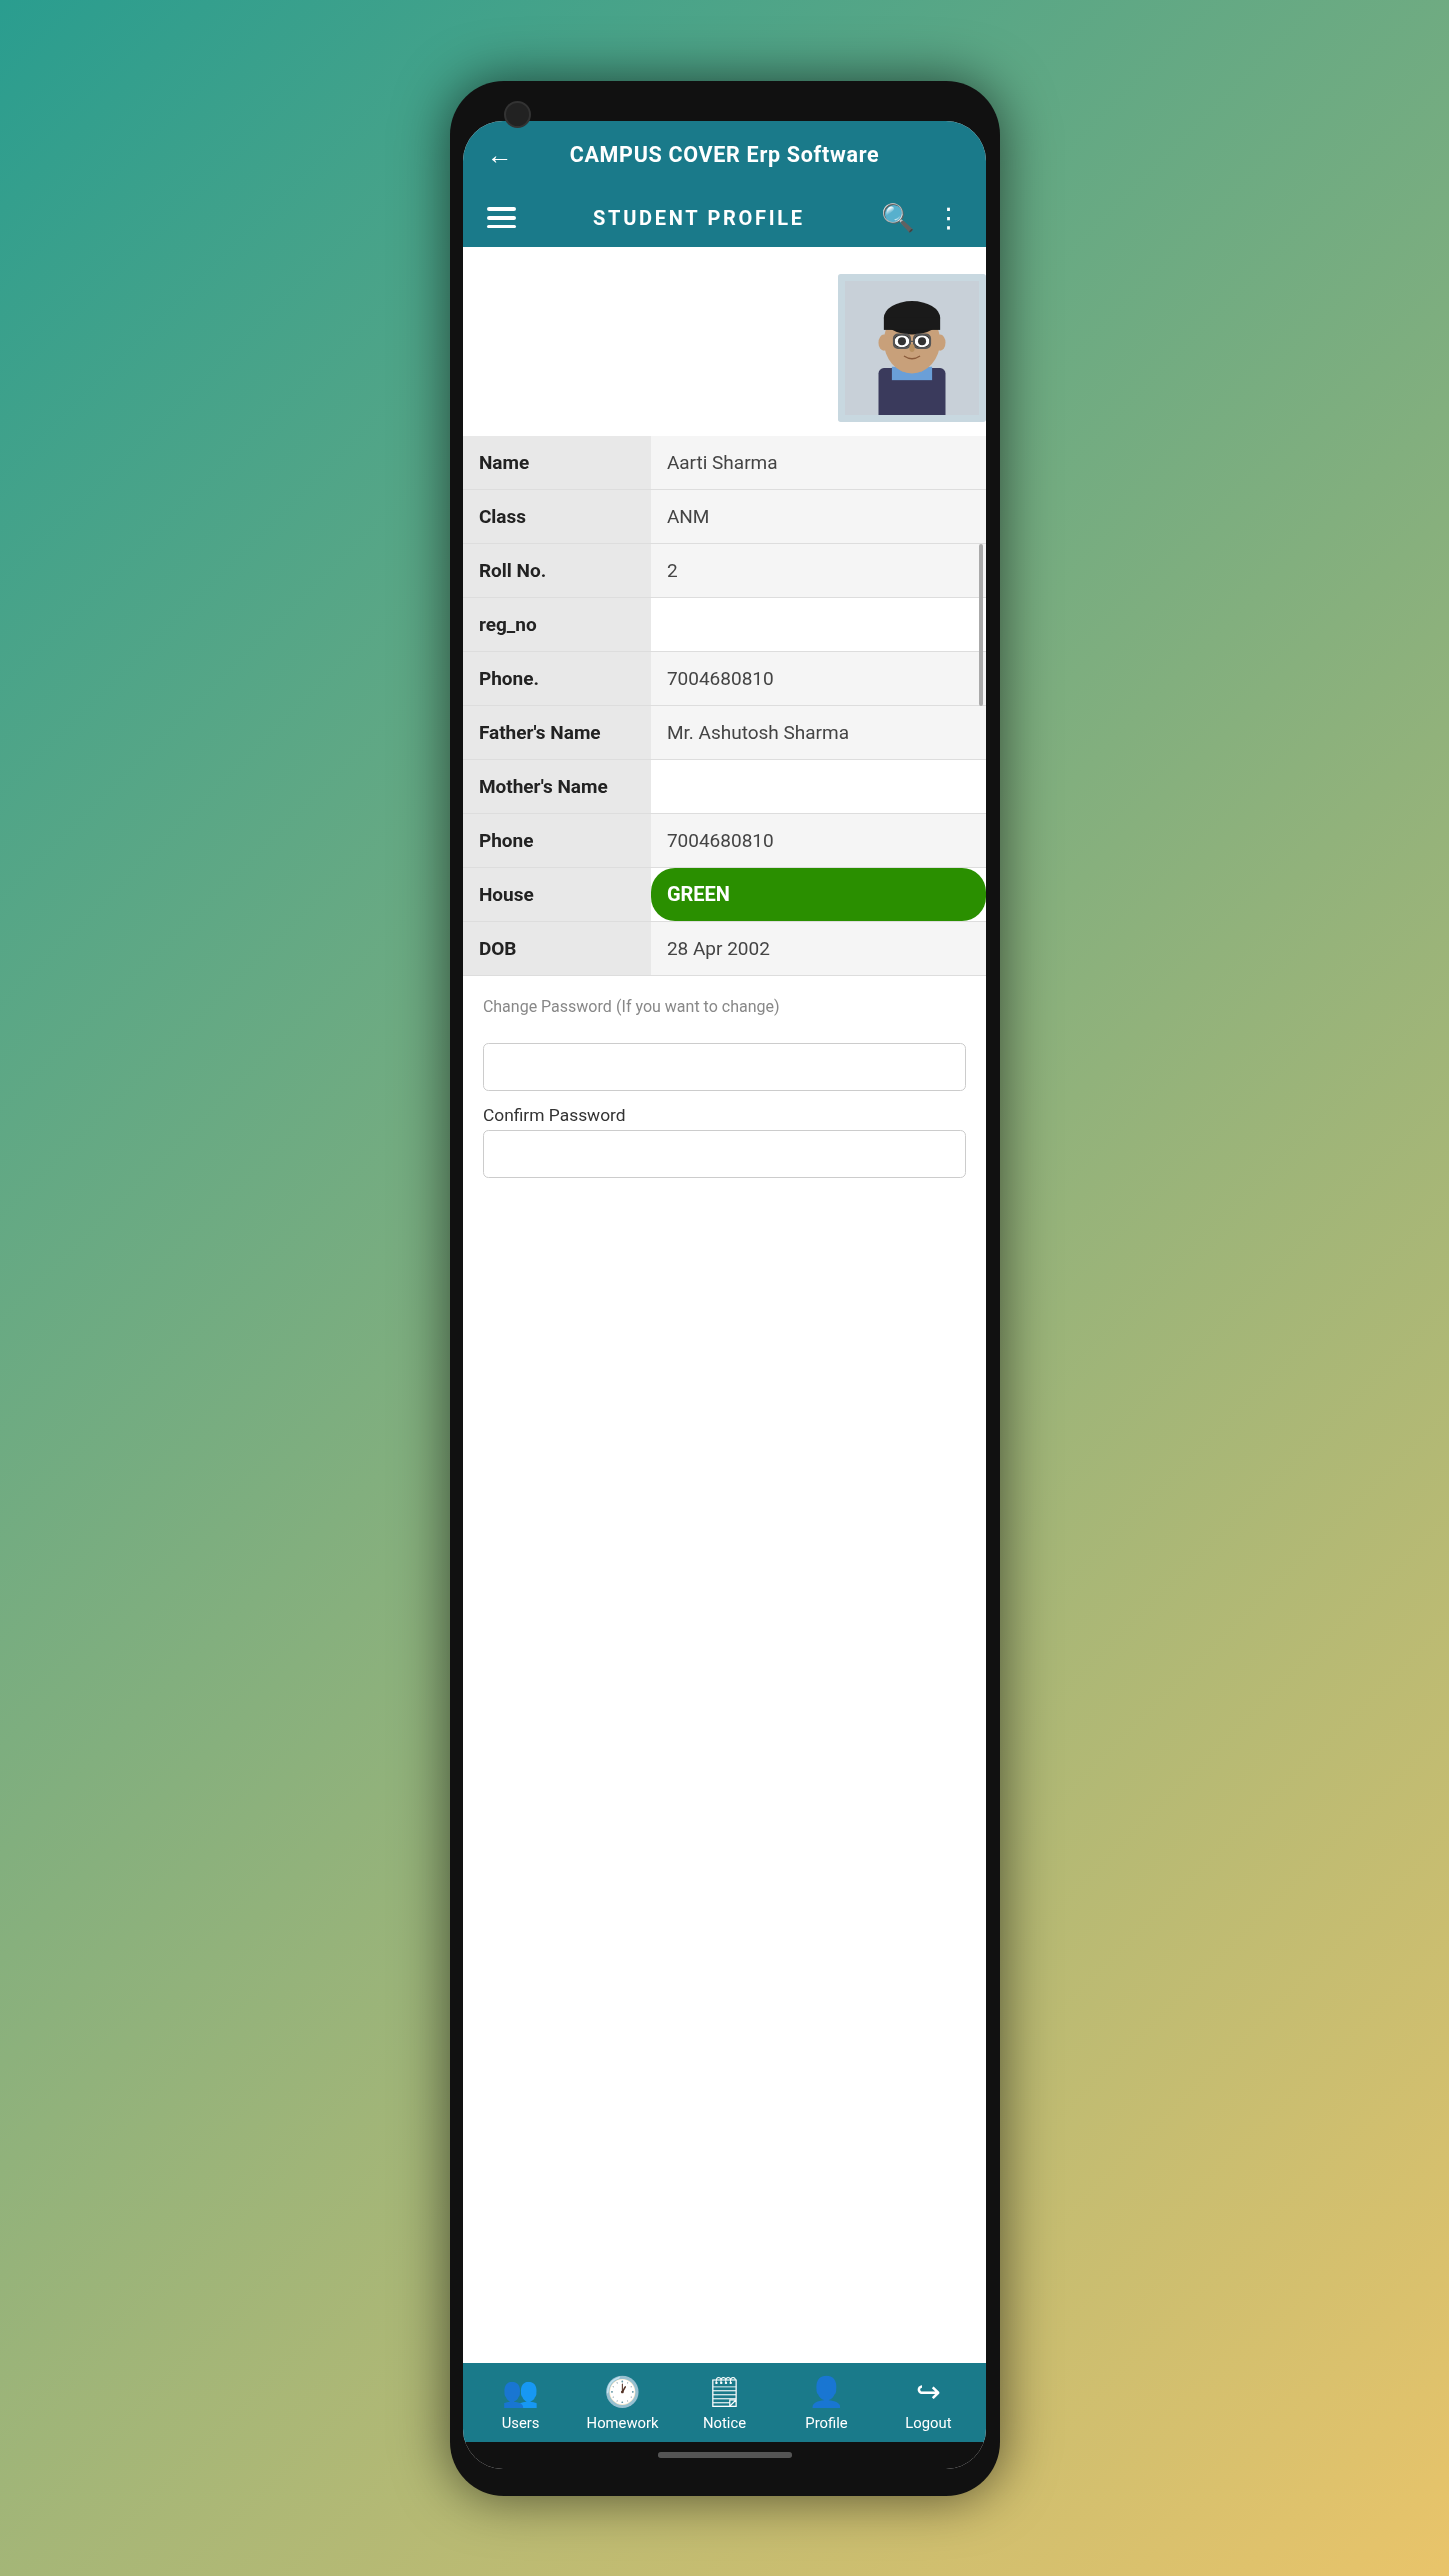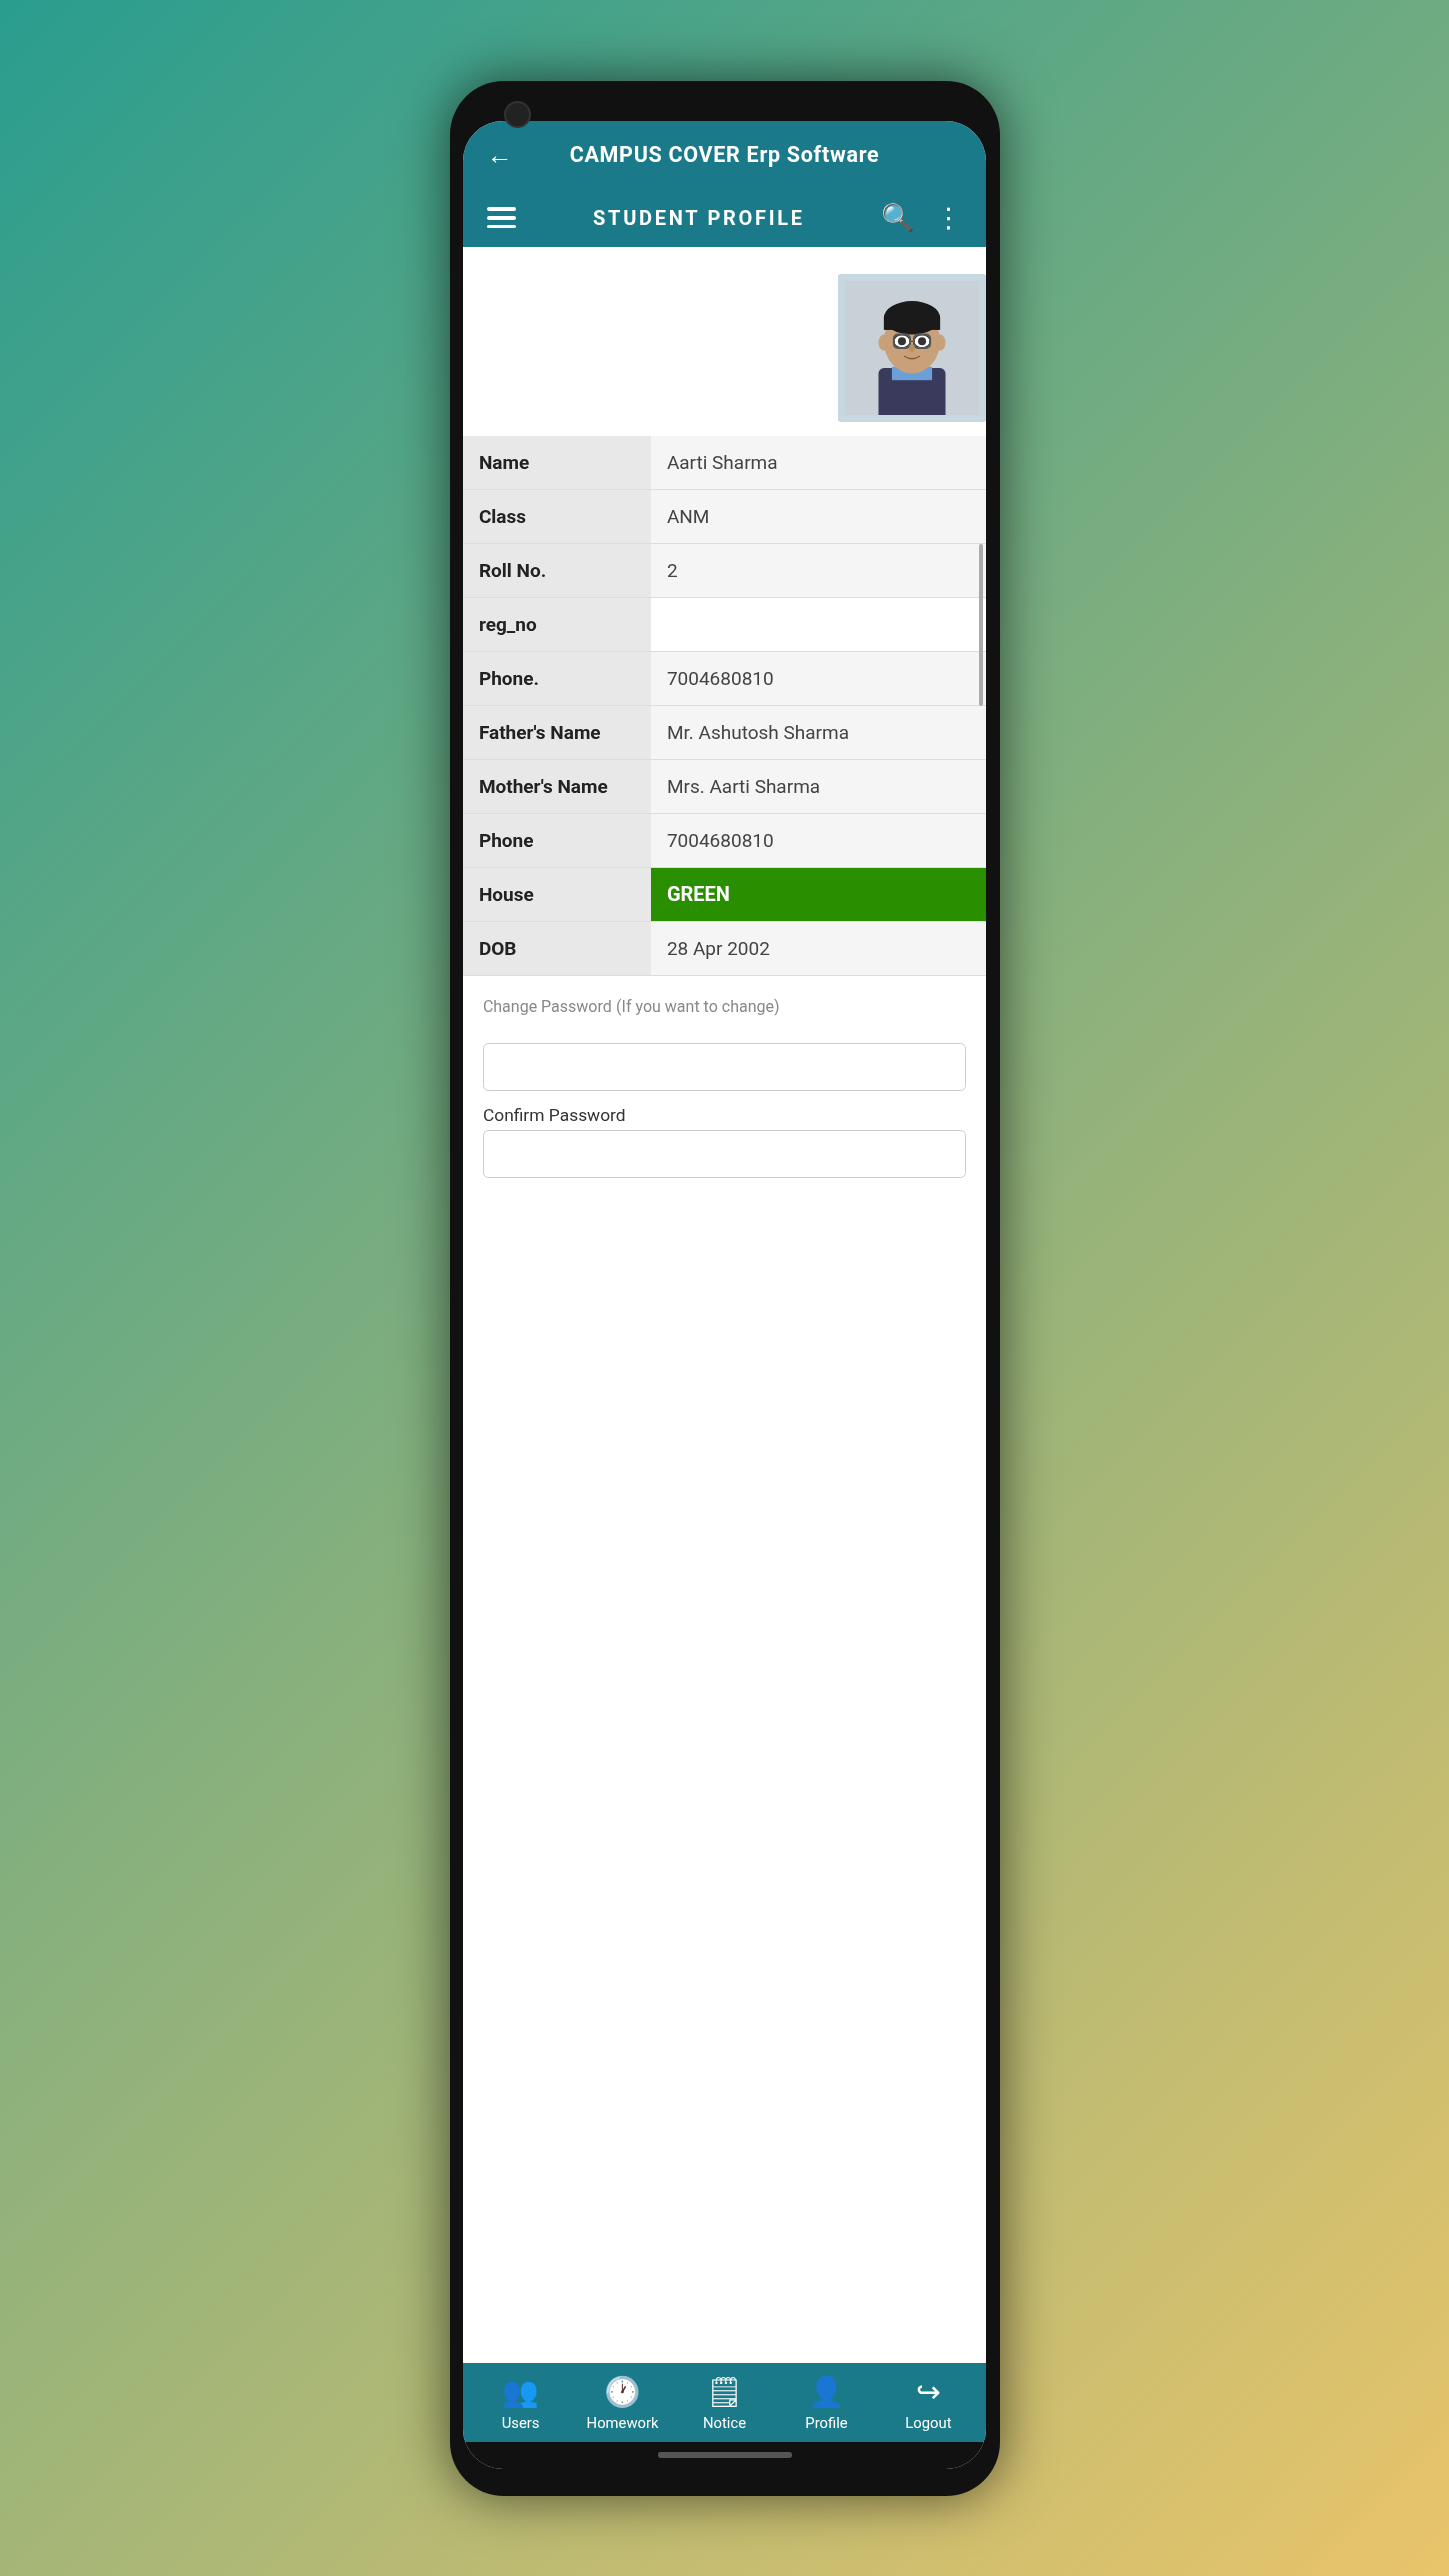--- a/index.html
+++ b/index.html
@@ -176,20 +176,21 @@
       display: flex;
       align-items: center;
       background: #f5f5f5;
     }
 
     .info-value.green-text {
       background: #2a8f00;
       color: white;
       font-weight: bold;
       font-size: 20px;
+      border-radius: 24px;
     }
 
     
     .password-section {
       width: 100%;
       padding: 20px 20px 13.4px;
     }
 
     .password-label {
       font-size: 17.4px;
@@ -381,21 +382,20 @@
             <div class="info-row">
               <div class="info-label">Phone.</div>
               <div class="info-value">7004680810</div>
             </div>
             <div class="info-row">
               <div class="info-label">Father's Name</div>
               <div class="info-value">Mr. Ashutosh Sharma</div>
             </div>
             <div class="info-row">
               <div class="info-label">Mother's Name</div>
-              <div class="info-value">Mrs. Aarti Sharma</div>
             </div>
             <div class="info-row">
               <div class="info-label">Phone</div>
               <div class="info-value">7004680810</div>
             </div>
             <div class="info-row">
               <div class="info-label">House</div>
               <div class="info-value green-text">GREEN</div>
             </div>
             <div class="info-row">

